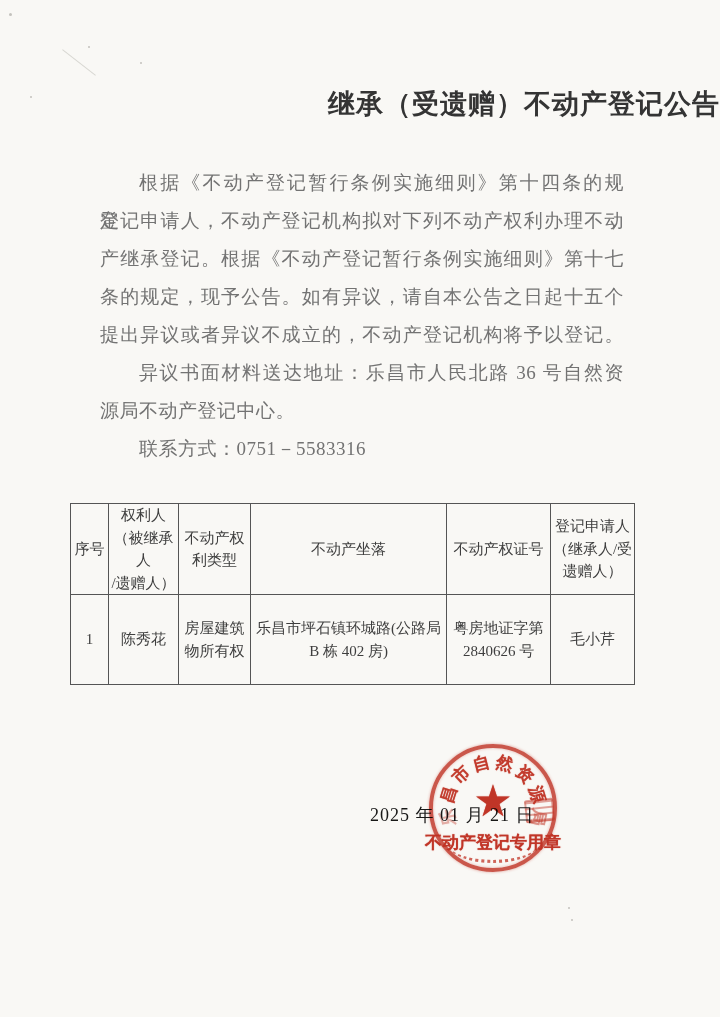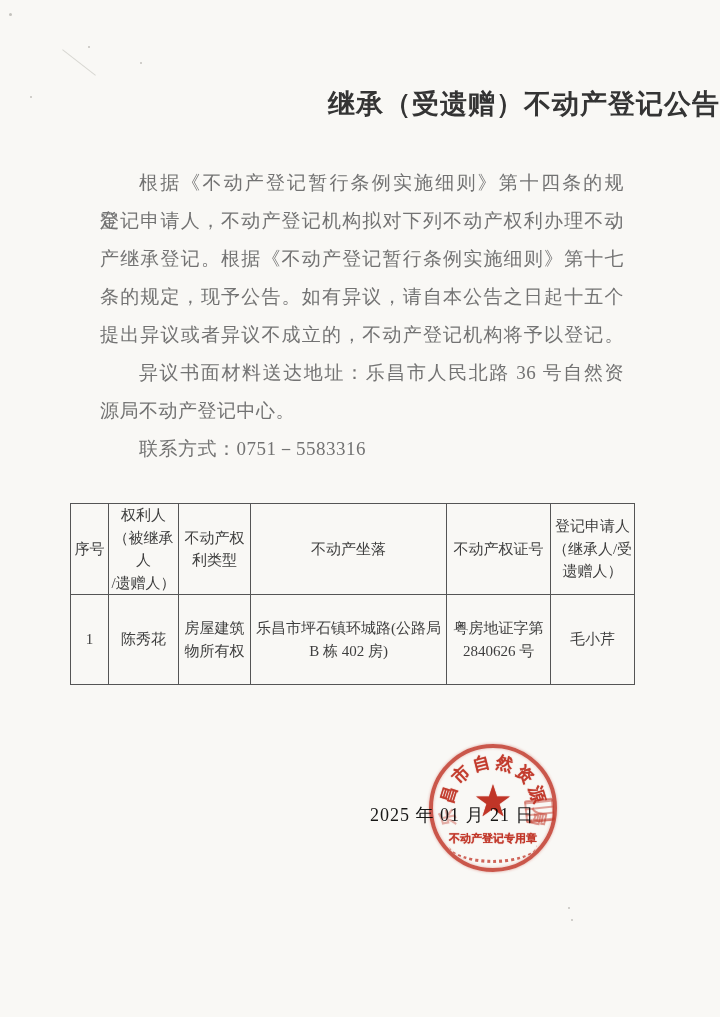--- a/index.html
+++ b/index.html
@@ -78,21 +78,21 @@
     position:absolute;left:50%;top:50%;
     font-size:17px;font-weight:bold;line-height:1;
     color:rgba(197,53,39,.9);
     text-shadow:0 0 1px rgba(197,53,39,.7);
   }
   .seal-arc span:first-child{opacity:.4;}
   .seal-arc span:last-child{opacity:.55;}
   .seal-main{
     position:absolute;left:50%;top:87px;transform:translateX(-50%);
     white-space:nowrap;
-    font-size:11px;font-weight:bold;
+    font-size:17px;font-weight:bold;
     color:rgba(197,53,39,.95);
     text-shadow:0 0 1px rgba(197,53,39,.85);
   }
   .seal-serial{
     position:absolute;left:50%;top:92px;transform:translateX(-50%);
     width:88px;height:24px;
     border-bottom:3px dotted rgba(197,53,39,.75);
     border-radius:0 0 44px 44px / 0 0 18px 18px;
   }
   .seal-frag{

